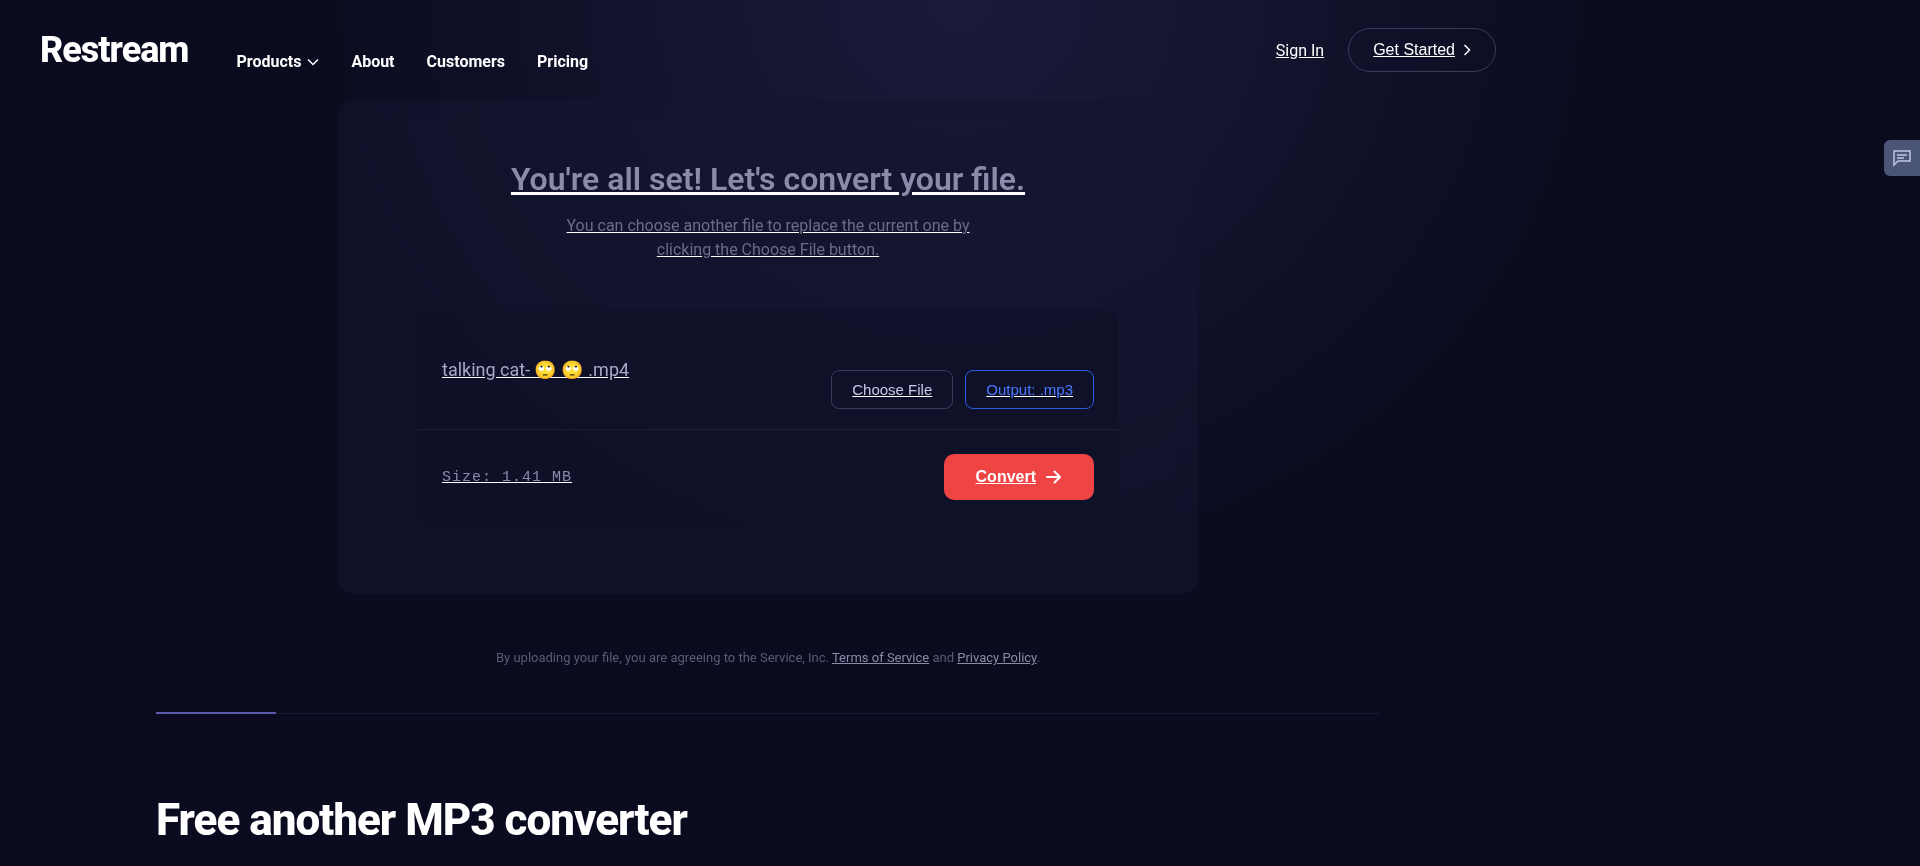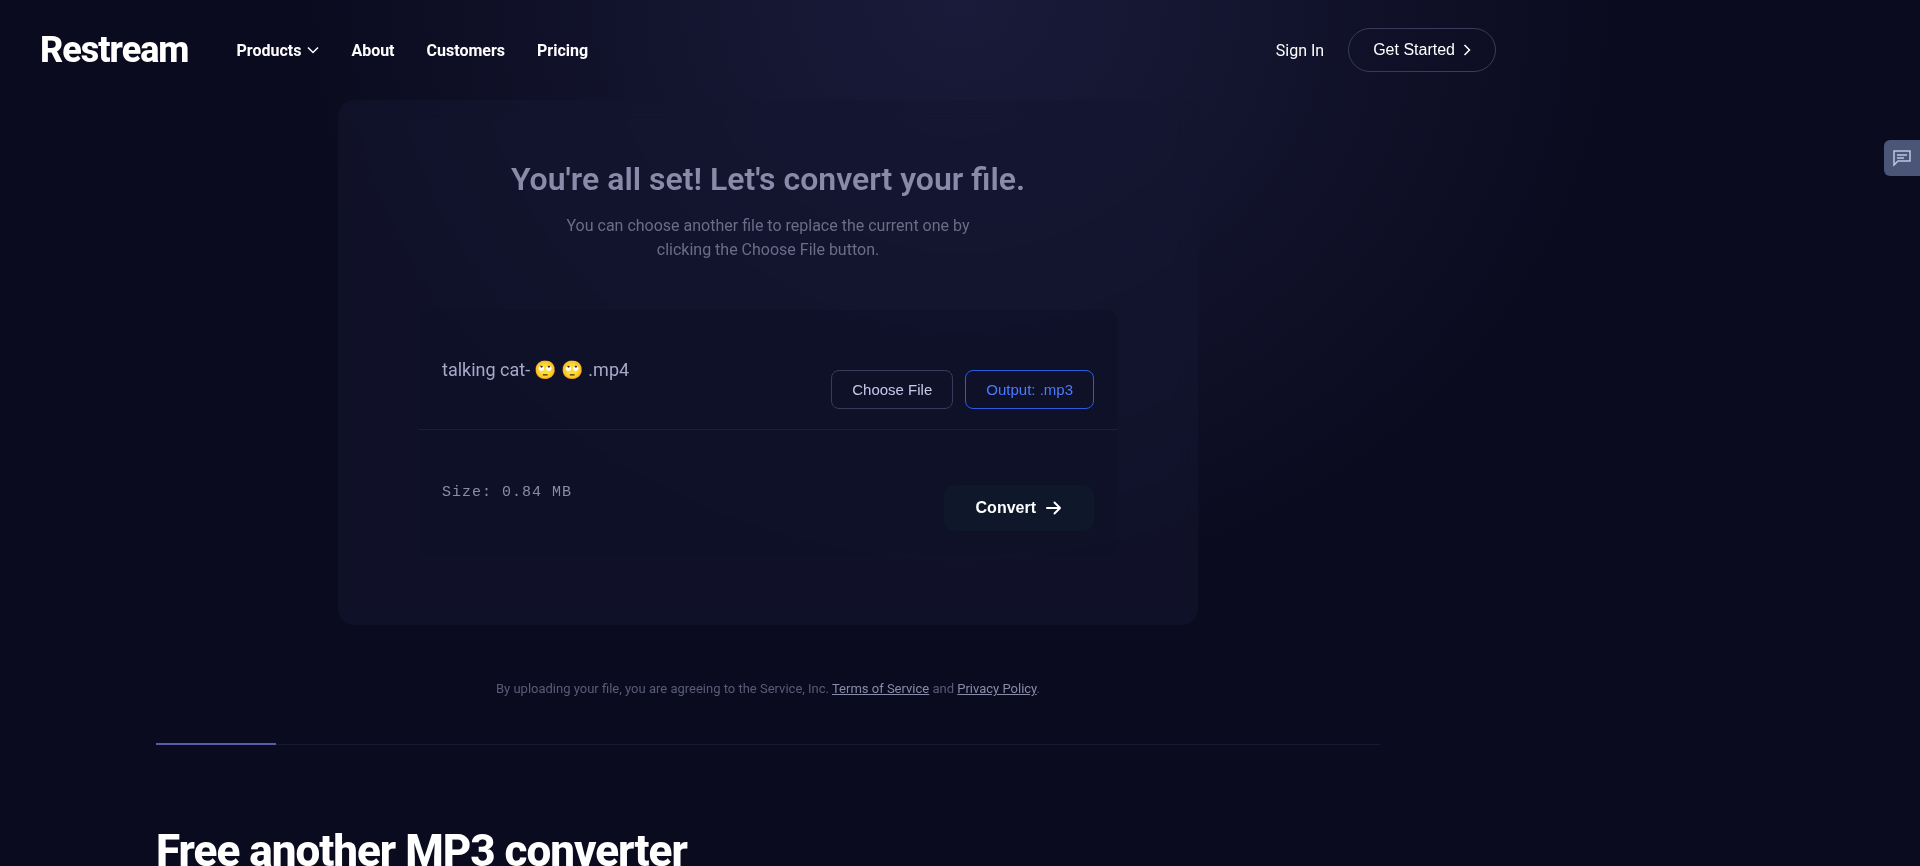--- a/index.html
+++ b/index.html
@@ -20,21 +20,21 @@
     }
     .header {
       display: flex;
       align-items: center;
       justify-content: space-between;
       padding: 0 40px;
       height: 100px;
     }
     .header-left {
       display: flex;
-      align-items: center;
+      align-items: flex-end;
       gap: 32px;
     }
     .logo {
       font-size: 36px;
       font-weight: 800;
       letter-spacing: -1px;
       color: #ffffff;
       margin-right: 16px;
     }
     .nav {
@@ -52,20 +52,21 @@
       gap: 6px;
     }
     .chevron {
       width: 12px;
       height: 8px;
     }
     .header-right {
       display: flex;
       align-items: center;
       gap: 24px;
+      text-decoration: underline;
     }
     .sign-in {
       font-size: 16px;
       color: #ffffff;
       cursor: pointer;
     }
     .get-started {
       border: 1px solid #3a3b5a;
       border-radius: 24px;
       padding: 12px 24px;
@@ -81,20 +82,21 @@
       width: 8px;
       height: 12px;
     }
     .main-panel {
       width: 860px;
       margin: 0 auto;
       background: rgba(20, 22, 48, 0.6);
       border-radius: 16px;
       padding: 60px 80px 70px;
       backdrop-filter: blur(10px);
+      text-decoration: underline;
     }
     .heading {
       font-size: 32px;
       font-weight: 600;
       color: #8a8ba8;
       text-align: center;
       margin-bottom: 16px;
     }
     .subheading {
       font-size: 16px;
@@ -151,32 +153,31 @@
       justify-content: space-between;
       padding: 24px 24px;
     }
     .size-text {
       font-family: "Courier New", monospace;
       font-size: 15px;
       color: #8a8ba8;
       letter-spacing: 1px;
     }
     .convert-btn {
-      background: #0f172a;
+      background: #ef4444;
       color: #ffffff;
       border: none;
       padding: 14px 32px;
       border-radius: 10px;
       font-size: 16px;
       font-weight: 600;
       cursor: pointer;
       display: flex;
       align-items: center;
       gap: 10px;
-      margin-top: 31px;
     }
     .legal {
       text-align: center;
       font-size: 13px;
       color: #5a5b78;
       margin-top: 56px;
     }
     .legal a {
       color: #8a8ba8;
       text-decoration: underline;
@@ -267,21 +268,21 @@
 
   <div class="file-card">
     <div class="file-row">
       <div class="filename">talking cat- 🙄 🙄 .mp4</div>
       <div class="file-actions">
         <button class="btn-outline">Choose File</button>
         <button class="btn-outline-accent">Output: .mp3</button>
       </div>
     </div>
     <div class="size-row">
-      <div class="size-text">Size: 0.84 MB</div>
+      <div class="size-text">Size: 1.41 MB</div>
       <button class="convert-btn">
         <span>Convert</span>
         <svg width="16" height="14" viewBox="0 0 16 14" fill="none">
             <path d="M1 7H14M14 7L8.5 1.5M14 7L8.5 12.5" stroke="#ffffff" stroke-width="2" stroke-linecap="round" stroke-linejoin="round"></path>
           </svg>
       </button>
     </div>
   </div>
 </div>
 

